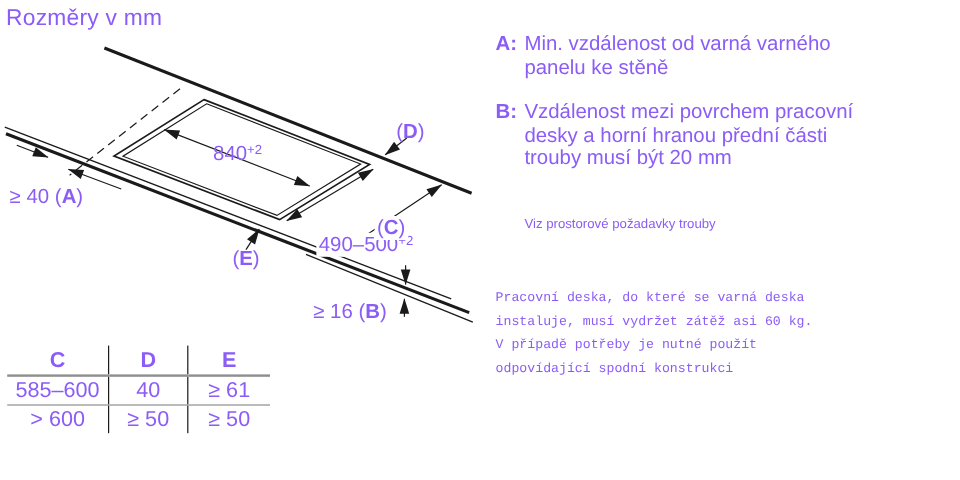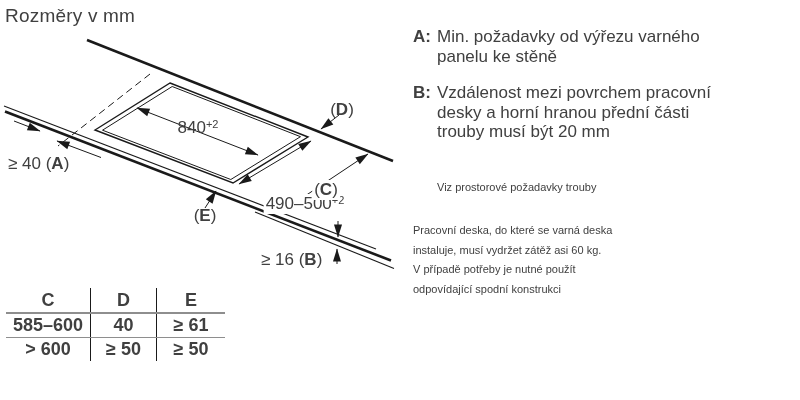--- a/index.html
+++ b/index.html
@@ -1,35 +1,35 @@
 <!DOCTYPE html>
 <html><head>
 <meta charset="utf-8">
 <style>
   html,body{margin:0;padding:0;background:#fff;}
   #page{position:relative;width:776px;height:400px;background:#ffffff;overflow:hidden;
-        font-family:"Liberation Sans","DejaVu Sans",sans-serif;color:#404040;}
+        font-family:"Liberation Sans","DejaVu Sans",sans-serif;color:#8b5cf6;}
   .abs{position:absolute;}
   #page-title{left:5px;top:5px;font-size:19px;letter-spacing:0.2px;}
   #diagram-svg{left:0;top:0;}
   .dim-label{position:absolute;font-size:17px;white-space:nowrap;transform:translate(-50%,-50%);}
   .dim-label.masked{background:#ffffff;padding:0 2px;}
   .dim-label.anchor-left{transform:none;}
   .bold{font-weight:bold;}
   .sup{font-size:11px;vertical-align:5px;}
   
   #notes-column{left:413px;top:0;width:380px;height:400px;}
   .note-item{position:absolute;display:flex;font-size:17px;line-height:19.5px;}
   .note-item .nlabel{width:24px;font-weight:bold;flex:0 0 24px;}
   .note-item .ntext{white-space:pre-line;}
   .free-note{position:absolute;font-size:11px;line-height:19.5px;white-space:pre-line;}
   
   #dimensions-table{left:6px;top:288px;border-collapse:collapse;table-layout:fixed;}
   #dimensions-table th,#dimensions-table td{
-      font-size:18px;text-align:center;padding:0;white-space:nowrap;font-weight:bold;}
+      font-size:18px;text-align:center;padding:0;white-space:nowrap;font-weight:normal;}
   #dimensions-table th{font-weight:bold;height:24px;}
   #dimensions-table td{height:23px;}
   #dimensions-table .c1{width:84px;}
   #dimensions-table .c2{width:65px;border-left:1.4px solid #1a1a1a;}
   #dimensions-table .c3{width:68px;border-left:1.4px solid #1a1a1a;}
   #dimensions-table thead th{border-bottom:2.2px solid #8e8e8e;}
   #dimensions-table tbody tr:first-child td{border-bottom:1.8px solid #8e8e8e;}
 </style>
 </head>
 <body>
@@ -85,31 +85,31 @@
   <div class="dim-label" style="left:342px;top:110px;">
     <span>(</span><span class="bold">D</span><span>)</span>
   </div>
   <div class="dim-label" style="left:205px;top:216px;">
     <span>(</span><span class="bold">E</span><span>)</span>
   </div>
 
   <div id="notes-column" class="abs">
     <div class="note-item" style="left:0;top:27px;">
       <span class="nlabel">A:</span>
-      <span class="ntext">Min. požadavky od výřezu varného
+      <span class="ntext">Min. vzdálenost od varná varného
 panelu ke stěně</span>
     </div>
     <div class="note-item" style="left:0;top:83px;">
       <span class="nlabel">B:</span>
       <span class="ntext">Vzdálenost mezi povrchem pracovní
 desky a horní hranou přední části
 trouby musí být 20 mm</span>
     </div>
     <div class="free-note" style="left:24px;top:178px;">Viz prostorové požadavky trouby</div>
-    <div class="free-note" style="left:0;top:221px;">Pracovní deska, do které se varná deska
+    <div class="free-note" style="left:0;top:240px;font-family:Liberation Mono, monospace;">Pracovní deska, do které se varná deska
 instaluje, musí vydržet zátěž asi 60 kg.
 V případě potřeby je nutné použít
 odpovídající spodní konstrukci</div>
   </div>
 
   <table id="dimensions-table" class="abs">
     <thead>
       <tr>
         <th class="c1">C</th>
         <th class="c2">D</th>

